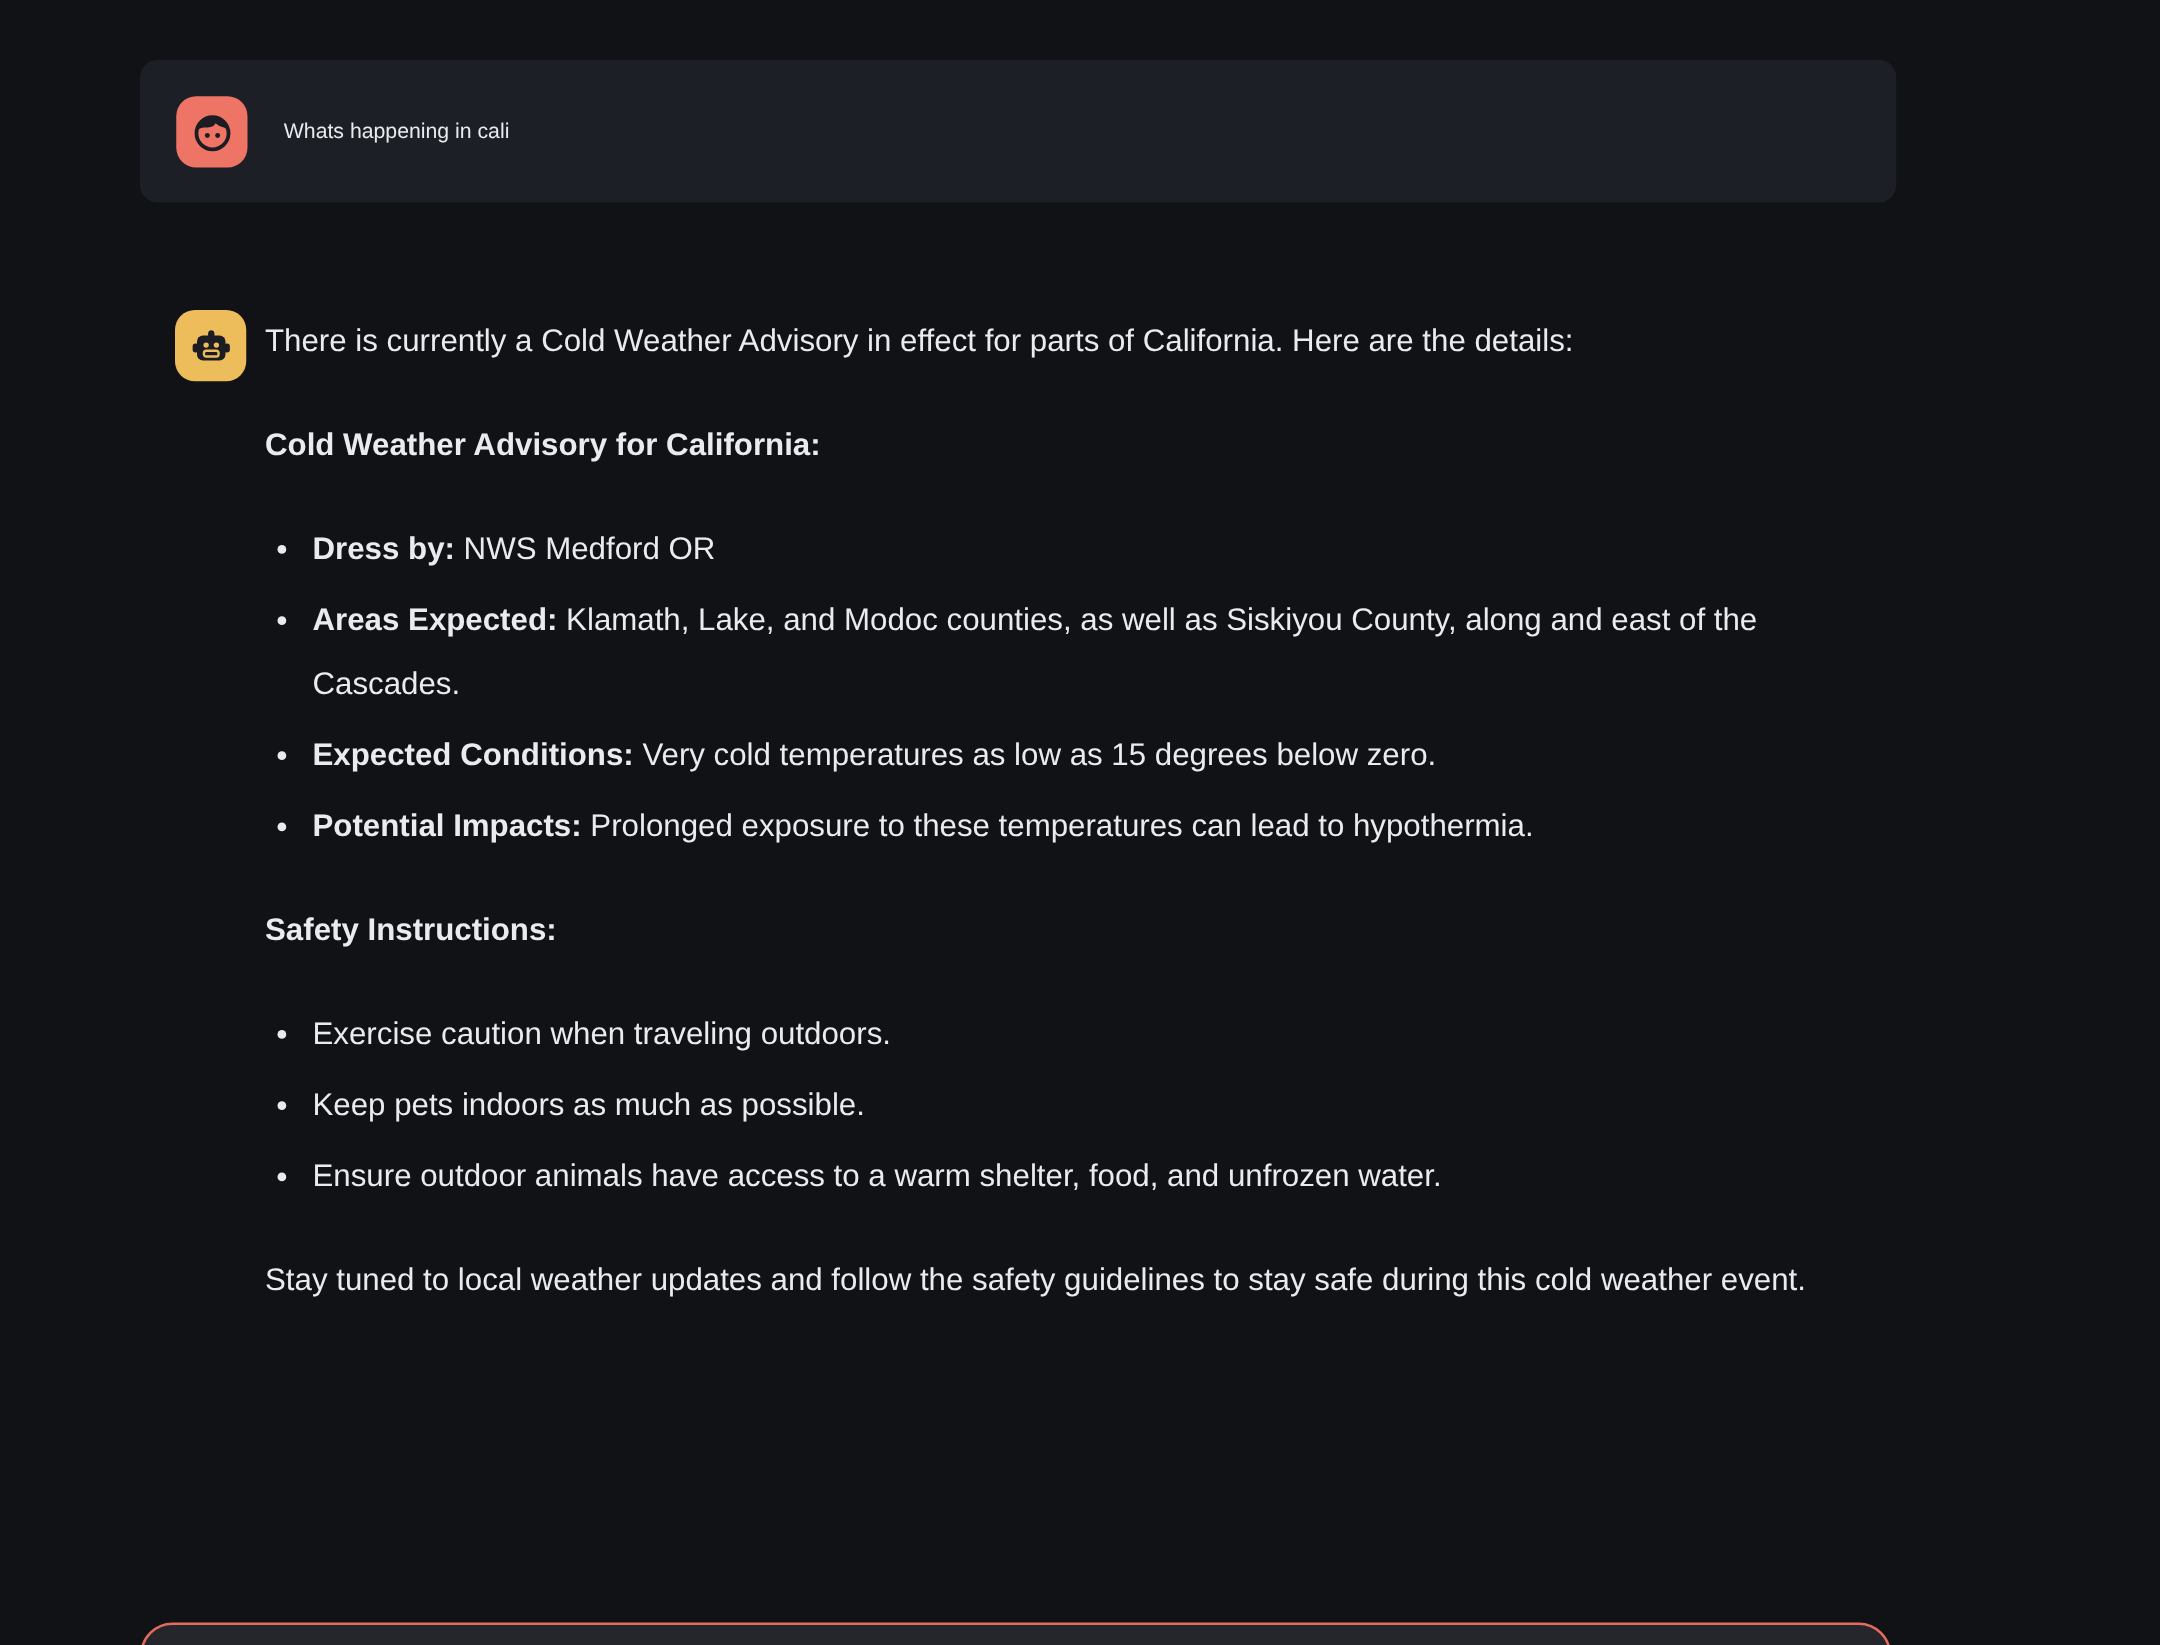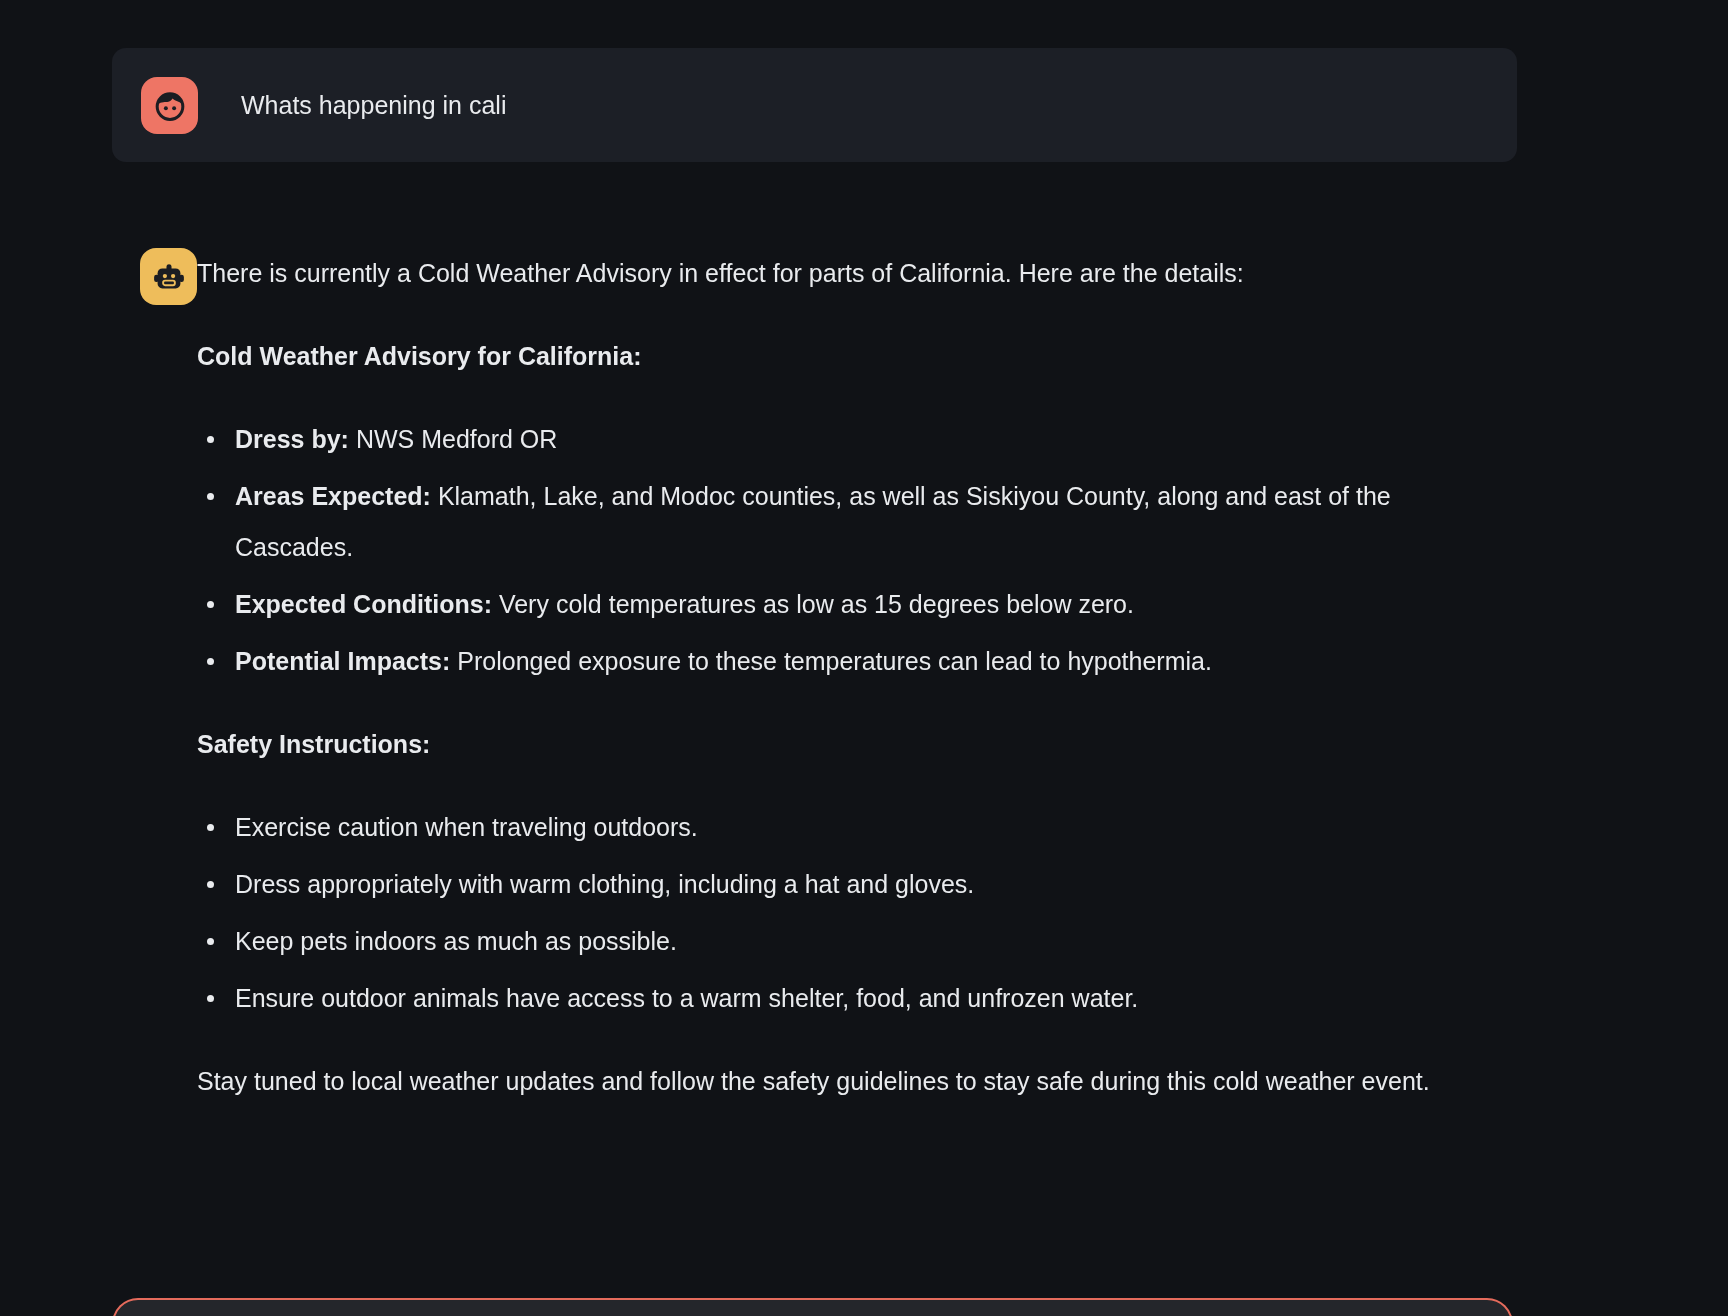--- a/index.html
+++ b/index.html
@@ -30,31 +30,31 @@
 
   
   .user-card{
     position:absolute;left:112px;top:48px;width:1405px;height:114px;
     background:var(--card-bg);border-radius:14px;
     display:flex;align-items:center;
     padding-left:29px;
   }
   .user-avatar{background:var(--user-accent);}
   .user-text{
-    margin-left:43px;font-size:25px;line-height:1.3;color:var(--text);
+    margin-left:29px;font-size:17px;line-height:1.3;color:var(--text);
   }
 
   
   .assistant{
     position:absolute;left:140px;top:248px;width:1440px;
     display:flex;align-items:flex-start;
   }
   .bot-avatar{background:var(--bot-accent);}
   .assistant .content{
-    width:1290px;font-size:25px;line-height:51px;
+    margin-left:15px;width:1290px;font-size:25px;line-height:51px;
   }
   .content p{margin:0 0 32px 0;}
   .content p.bold{font-weight:700;}
   .content ul{list-style:none;margin:0 0 32px 0;padding:0;}
   .content li{
     position:relative;padding-left:38px;margin-bottom:6px;max-width:1252px;
   }
   .content li::before{
     content:"";position:absolute;left:10px;top:22px;
     width:7px;height:7px;border-radius:50%;background:var(--text);
@@ -104,21 +104,20 @@
     <p class="bold">Cold Weather Advisory for California:</p>
     <ul id="advisory-list">
         <li><strong>Dress by:</strong> NWS Medford OR</li>
         <li><strong>Areas Expected:</strong> Klamath, Lake, and Modoc counties, as well as Siskiyou County, along and east of the Cascades.</li>
         <li><strong>Expected Conditions:</strong> Very cold temperatures as low as 15 degrees below zero.</li>
         <li><strong>Potential Impacts:</strong> Prolonged exposure to these temperatures can lead to hypothermia.</li>
       </ul>
     <p class="bold">Safety Instructions:</p>
     <ul id="safety-list">
         <li>Exercise caution when traveling outdoors.</li>
-        <li>Dress appropriately with warm clothing, including a hat and gloves.</li>
         <li>Keep pets indoors as much as possible.</li>
         <li>Ensure outdoor animals have access to a warm shelter, food, and unfrozen water.</li>
       </ul>
     <p>Stay tuned to local weather updates and follow the safety guidelines to stay safe during this cold weather event.</p>
   </div>
 </section>
 
 <div class="input-box"></div>
 
 </body></html>

